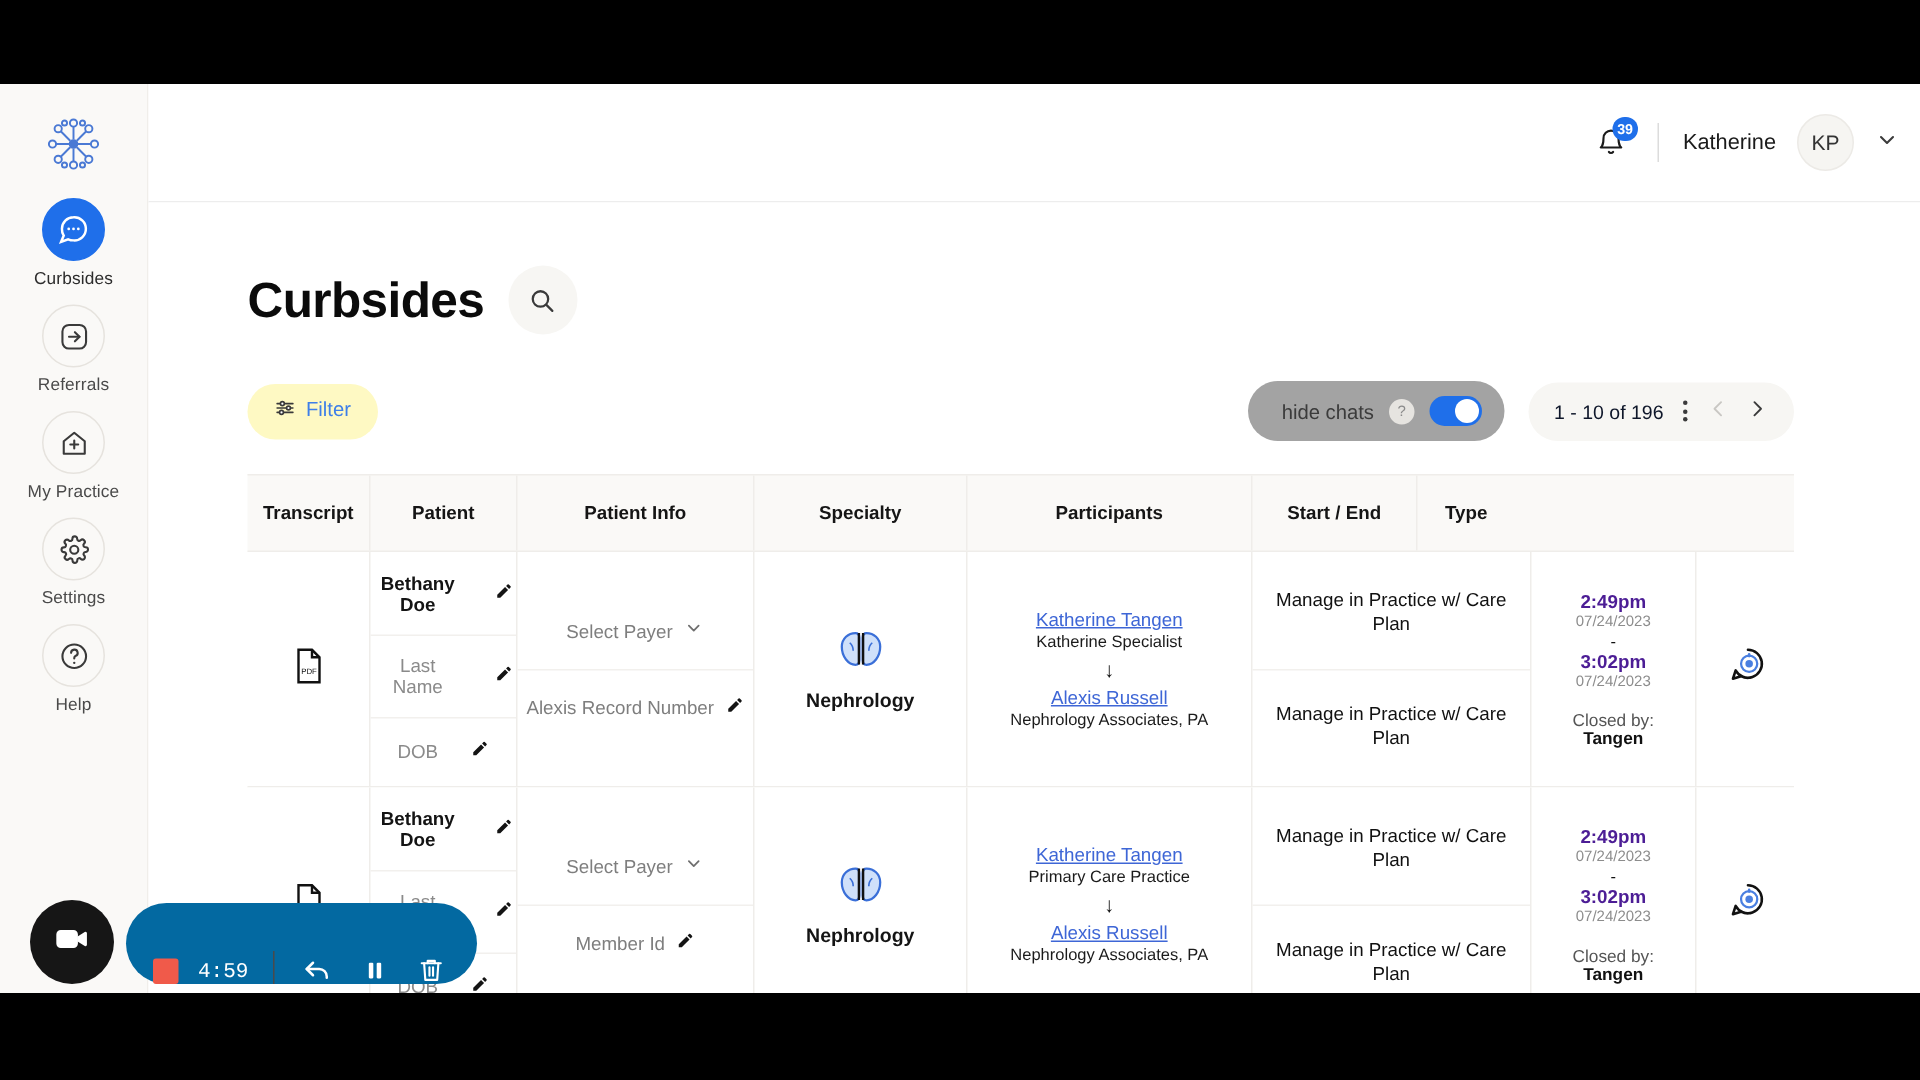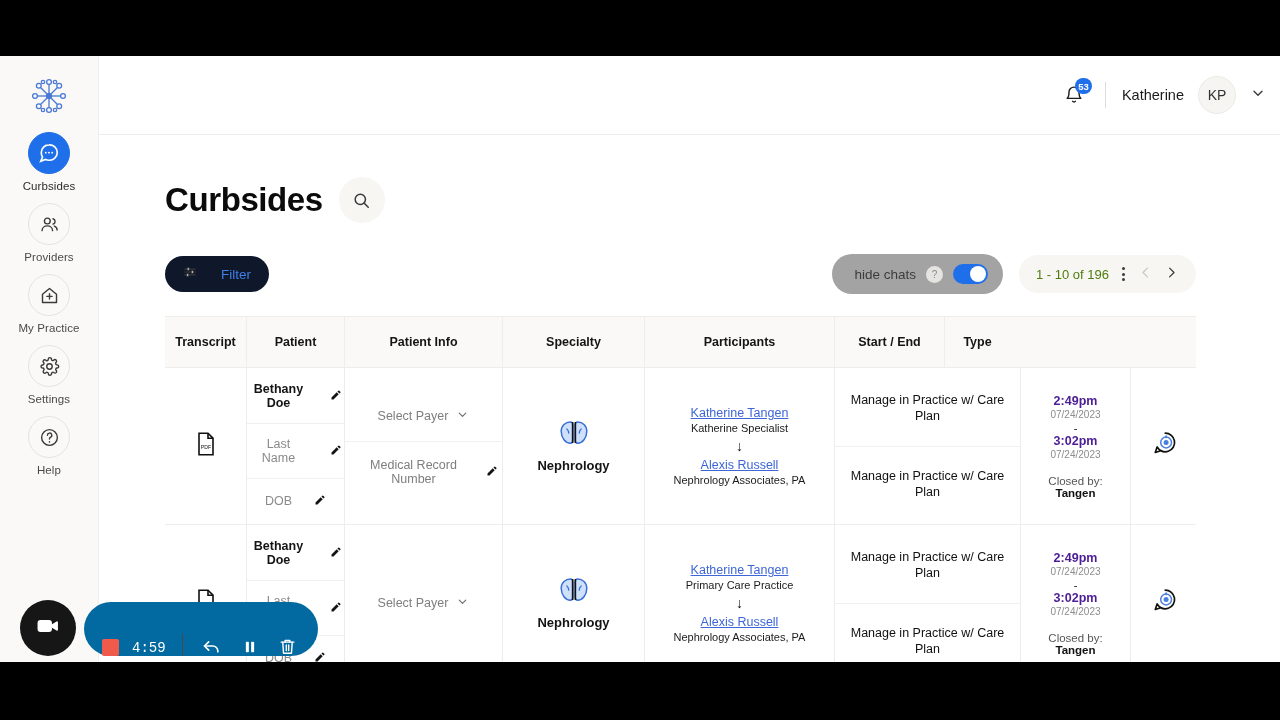--- a/index.html
+++ b/index.html
@@ -59,41 +59,41 @@
 
   .title-row { display:flex; align-items:center; padding:42px 0 0 66px; }
   .page-title { font-size:33px; font-weight:700; color:#0b0b0b; letter-spacing:-0.4px; }
   .search-btn {
     width:46px; height:46px; border-radius:50%; background:#f7f6f3;
     display:flex; align-items:center; justify-content:center; margin-left:16px; cursor:pointer;
   }
 
   .toolbar { display:flex; align-items:center; padding:31px 84px 0 66px; }
   .filter-pill {
-    display:flex; align-items:center; gap:24px; background:#0f172a;
+    display:flex; align-items:flex-start; gap:7px; background:#fef9c3;
     border-radius:20px; padding:9px 18px; cursor:pointer;
   }
   .filter-label { font-size:13.5px; color:#3e7fe8; }
   .toolbar-right { margin-left:auto; display:flex; align-items:center; gap:16px; }
   .chats-pill {
     display:flex; align-items:center; gap:10px; background:#a3a3a3;
     border-radius:22px; padding:10px 15px 10px 22px;
   }
   .chats-label { font-size:13.5px; color:#3b3b3b; }
   .help-dot {
     width:17px; height:17px; border-radius:50%; background:#e6e4e0; color:#8b8b8b;
     font-size:10px; display:flex; align-items:center; justify-content:center; cursor:pointer;
   }
   .toggle { width:35px; height:20px; border-radius:10px; background:#1f6fea; position:relative; cursor:pointer; }
   .toggle .knob { position:absolute; width:16px; height:16px; border-radius:50%; background:#fff; top:2px; right:2px; }
   .page-pill {
     display:flex; align-items:center; gap:11px; background:#f7f6f3;
     border-radius:22px; padding:10px 17px;
   }
-  .page-text { font-size:13px; color:#4d7c0f; }
+  .page-text { font-size:13px; color:#0f172a; }
   .kebab { display:flex; flex-direction:column; gap:2.5px; cursor:pointer; padding:0 2px; }
   .kebab i { width:3px; height:3px; border-radius:50%; background:#3b3b3b; display:block; }
   .arrow { font-size:16px; cursor:pointer; line-height:1; }
   .arrow.disabled { color:#c9c7c3; }
   .arrow.active { color:#3b3b3b; }
 
   
   .table-wrap { margin:22px 0 0 66px; width:1031px; }
   .t-head { display:flex; background:#faf9f7; border-top:1px solid #efedea; border-bottom:1px solid #efedea; }
   .t-head .cell {
@@ -210,32 +210,31 @@
           <svg width="22" height="22" viewBox="0 0 24 24" fill="none" stroke="#ffffff" stroke-width="1.8" stroke-linecap="round">
             <path d="M21 11.5a8.4 8.4 0 0 1-9 8.4 9.5 9.5 0 0 1-3.9-.8L3 21l1.9-4.6A8.3 8.3 0 0 1 3.6 11.5 8.4 8.4 0 0 1 12 3.1a8.4 8.4 0 0 1 9 8.4z"></path>
             <circle cx="8.5" cy="11.6" r="1" fill="#fff" stroke="none"></circle>
             <circle cx="12" cy="11.6" r="1" fill="#fff" stroke="none"></circle>
             <circle cx="15.5" cy="11.6" r="1" fill="#fff" stroke="none"></circle>
           </svg>
         </div>
         <div class="nav-label">Curbsides</div>
       </div>
 
-
       <div class="nav-item">
         <div class="nav-circle">
           <svg width="21" height="21" viewBox="0 0 24 24" fill="none" stroke="#3a3a3a" stroke-width="1.6" stroke-linecap="round" stroke-linejoin="round">
-            <circle cx="9.5" cy="8" r="3.3"></circle>
-            <path d="M3.5 19c0-3.3 2.7-5.4 6-5.4s6 2.1 6 5.4"></path>
-            <path d="M16 5.4a3.2 3.2 0 0 1 0 6.2"></path>
-            <path d="M17.5 13.8c2 .7 3.2 2.5 3.2 4.6"></path>
-          </svg>
-        </div>
-        <div class="nav-label">Providers</div>
-      </div>
+            <rect x="3" y="3" width="18" height="18" rx="5"></rect>
+            <line x1="8" y1="12" x2="16" y2="12"></line>
+            <polyline points="12.5,8.5 16,12 12.5,15.5"></polyline>
+          </svg>
+        </div>
+        <div class="nav-label">Referrals</div>
+      </div>
+
 
       <div class="nav-item">
         <div class="nav-circle">
           <svg width="21" height="21" viewBox="0 0 24 24" fill="none" stroke="#3a3a3a" stroke-width="1.6" stroke-linecap="round" stroke-linejoin="round">
             <path d="M4 10.5 12 4l8 6.5V20H4z"></path>
             <line x1="12" y1="10" x2="12" y2="16"></line>
             <line x1="9" y1="13" x2="15" y2="13"></line>
           </svg>
         </div>
         <div class="nav-label">My Practice</div>
@@ -262,21 +261,21 @@
         <div class="nav-label">Help</div>
       </div>
     </div>
 
     <div class="header">
       <div class="bell-wrap">
         <svg width="20" height="20" viewBox="0 0 24 24" fill="none" stroke="#1b1b1b" stroke-width="1.7" stroke-linecap="round" stroke-linejoin="round">
           <path d="M18 8.5a6 6 0 1 0-12 0c0 6-2.2 7.5-2.2 7.5h16.4S18 14.5 18 8.5z"></path>
           <path d="M13.7 19.5a2 2 0 0 1-3.4 0"></path>
         </svg>
-        <span class="bell-badge">53</span>
+        <span class="bell-badge">39</span>
       </div>
       <div class="hdr-div"></div>
       <div class="hdr-name">Katherine</div>
       <div class="avatar">KP</div>
       <div class="hdr-caret">
         <svg width="16" height="16" viewBox="0 0 24 24" fill="none" stroke="#3b3b3b" stroke-width="2.1" stroke-linecap="round" stroke-linejoin="round">
             <polyline points="6,9.5 12,15.5 18,9.5"></polyline>
           </svg>
       </div>
     </div>
@@ -383,21 +382,21 @@
           </div>
 
           <div class="cell c-info" style="padding:0;">
             <div class="info-field">
               <span class="info-text">Select Payer</span>
               <span><svg width="13" height="13" viewBox="0 0 24 24" fill="none" stroke="#6f6f6f" stroke-width="2.2" stroke-linecap="round" stroke-linejoin="round">
                     <polyline points="6,9.5 12,15.5 18,9.5"></polyline>
                   </svg></span>
             </div>
             <div class="info-field">
-              <span class="info-text">Medical Record Number</span>
+              <span class="info-text">Alexis Record Number</span>
               <span class="pencil"><svg width="12" height="12" viewBox="0 0 24 24" fill="currentColor">
                     <path d="M20.7 5.6 18.4 3.3a1.2 1.2 0 0 0-1.7 0l-1.9 1.9 4 4 1.9-1.9a1.2 1.2 0 0 0 0-1.7zM13.4 6.6 3 17v4h4L17.4 10.6z"></path>
                   </svg></span>
             </div>
           </div>
 
           <div class="cell c-specialty">
             <span>
               <svg width="34" height="30" viewBox="0 0 34 30" fill="none">
                 <path d="M13.3 3C8.6 3 4.2 6.6 4.2 12.2c0 6.6 4.4 12 9.1 12 1.7 0 2.6-1.2 2.6-3.2V6.1c0-2-0.9-3.1-2.6-3.1z" fill="#cfe0fa" stroke="#3a6fd8" stroke-width="1.5"></path>
@@ -478,20 +477,26 @@
                     <path d="M20.7 5.6 18.4 3.3a1.2 1.2 0 0 0-1.7 0l-1.9 1.9 4 4 1.9-1.9a1.2 1.2 0 0 0 0-1.7zM13.4 6.6 3 17v4h4L17.4 10.6z"></path>
                   </svg></span>
             </div>
           </div>
 
           <div class="cell c-info" style="padding:0;">
             <div class="info-field">
               <span class="info-text">Select Payer</span>
               <span><svg width="13" height="13" viewBox="0 0 24 24" fill="none" stroke="#6f6f6f" stroke-width="2.2" stroke-linecap="round" stroke-linejoin="round">
                     <polyline points="6,9.5 12,15.5 18,9.5"></polyline>
+                  </svg></span>
+            </div>
+            <div class="info-field">
+              <span class="info-text">Member Id</span>
+              <span class="pencil"><svg width="12" height="12" viewBox="0 0 24 24" fill="currentColor">
+                    <path d="M20.7 5.6 18.4 3.3a1.2 1.2 0 0 0-1.7 0l-1.9 1.9 4 4 1.9-1.9a1.2 1.2 0 0 0 0-1.7zM13.4 6.6 3 17v4h4L17.4 10.6z"></path>
                   </svg></span>
             </div>
           </div>
 
           <div class="cell c-specialty">
             <span>
               <svg width="34" height="30" viewBox="0 0 34 30" fill="none">
                 <path d="M13.3 3C8.6 3 4.2 6.6 4.2 12.2c0 6.6 4.4 12 9.1 12 1.7 0 2.6-1.2 2.6-3.2V6.1c0-2-0.9-3.1-2.6-3.1z" fill="#cfe0fa" stroke="#3a6fd8" stroke-width="1.5"></path>
                 <path d="M20.7 3c4.7 0 9.1 3.6 9.1 9.2 0 6.6-4.4 12-9.1 12-1.7 0-2.6-1.2-2.6-3.2V6.1c0-2 .9-3.1 2.6-3.1z" fill="#cfe0fa" stroke="#3a6fd8" stroke-width="1.5"></path>
                 <line x1="15.6" y1="3" x2="15.6" y2="24" stroke="#111" stroke-width="1.6"></line>

